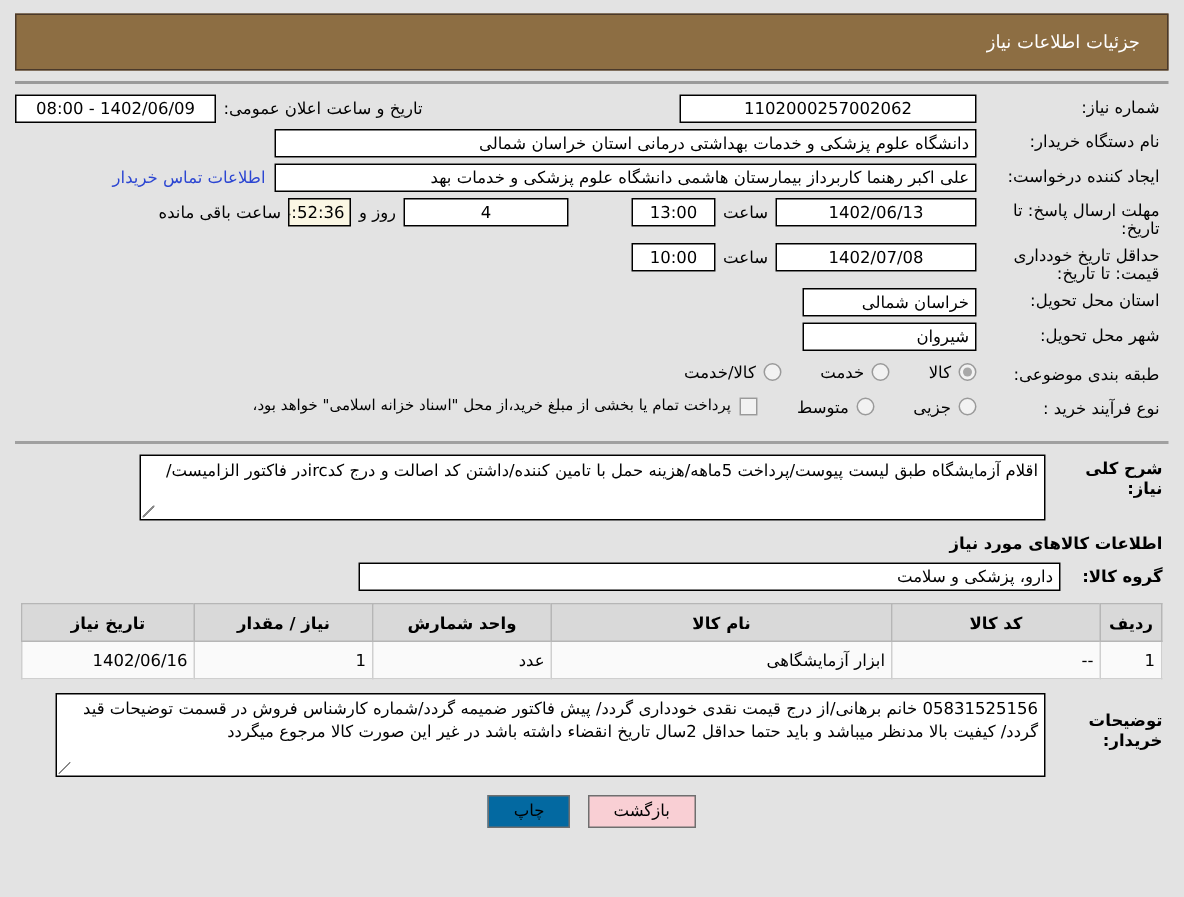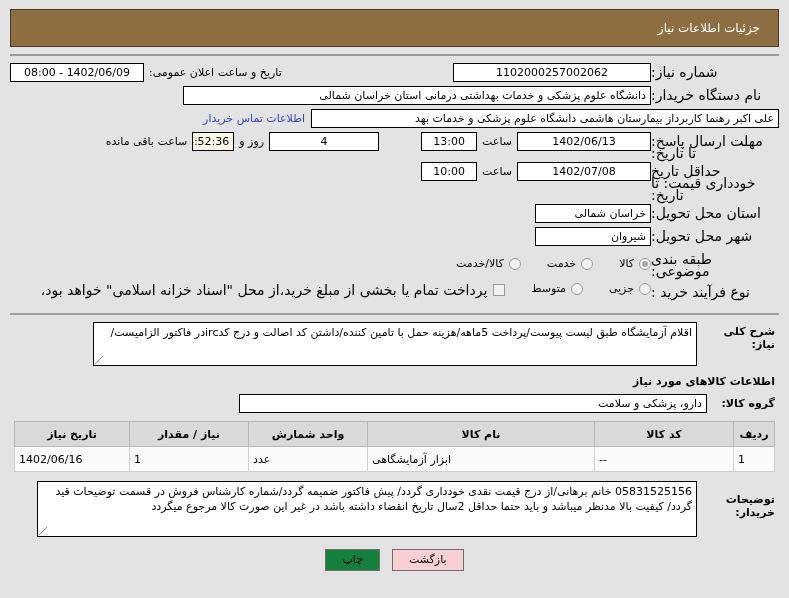--- a/index.html
+++ b/index.html
@@ -93,25 +93,25 @@
   }
   .frow {
     display: flex;
     align-items: flex-start;
     margin-bottom: 3px;
     min-height: 20px;
   }
   .lbl {
     width: 128px;
     flex: 0 0 128px;
-    text-align: left;
+    text-align: right;
     padding-right: 6px;
     padding-top: 3px;
     box-sizing: border-box;
-    font-size: 14px;
+    font-size: 11px;
     color: #000;
     line-height: 12px;
   }
   .fval {
     flex: 1 1 auto;
     display: flex;
     align-items: flex-start;
   }
 
   .tbox {
@@ -182,21 +182,21 @@
   .chk {
     width: 12px; height: 12px;
     border: 1px solid #9a9a9a;
     background: #f2f2f2;
     box-sizing: border-box;
     margin-left: 6px;
     display: inline-block;
     flex: 0 0 12px;
   }
   .note-inline {
-    font-size: 14px;
+    font-size: 10px;
     white-space: nowrap;
   }
 
   
   .hr {
     border: 0;
     border-top: 2px solid #a0a0a0;
     margin: 6px 0 0 0;
     position: relative;
     z-index: 2;
@@ -290,21 +290,21 @@
     height: 24px;
     font-weight: bold;
     font-size: 11px;
     color: #000;
     text-align: center;
     padding: 0 4px;
   }
   table.goods td {
     border: 1px solid #cfcfcf;
     height: 24px;
-    text-align: left;
+    text-align: right;
     font-size: 11px;
     padding: 0 4px;
     background: #fafafa;
   }
   .col-radif { width: 32px; }
   .col-code  { width: 130px; }
   .col-name  { width: auto; }
   .col-unit  { width: 110px; }
   .col-qty   { width: 110px; }
   .col-date  { width: 106px; }
@@ -340,21 +340,21 @@
   }
   .btn {
     border: 1px solid #6f6f6f;
     font-size: 11px;
     padding: 3px 16px;
     cursor: pointer;
     font-family: "DejaVu Sans", "Liberation Sans", sans-serif;
     line-height: 14px;
   }
   .btn-back  { background: #f9cfd4; }
-  .btn-print { background: #15803d; }
+  .btn-print { background: #0369a1; }
 </style>
 </head>
 <body>
 
 <div class="watermark">
   <div class="wm-text">tenders.ir</div>
   <div class="wm-logo"></div>
 </div>
 
 <div class="page-header">
@@ -376,20 +376,21 @@
     </div>
 
     <div class="frow">
       <div class="lbl">نام دستگاه خریدار:</div>
       <div class="fval">
         <div class="tbox rt w-long">دانشگاه علوم پزشکی و خدمات بهداشتی درمانی استان خراسان شمالی</div>
       </div>
     </div>
 
     <div class="frow">
+      <div class="lbl">ایجاد کننده درخواست:</div>
       <div class="fval">
         <div class="tbox rt w-long">علی اکبر رهنما کاربرداز بیمارستان هاشمی دانشگاه علوم پزشکی و خدمات بهد</div>
         <a class="linktext" href="#">اطلاعات تماس خریدار</a>
       </div>
     </div>
 
     <div class="frow">
       <div class="lbl">مهلت ارسال پاسخ: تا تاریخ:</div>
       <div class="fval">
         <div class="tbox w-date">1402/06/13</div>

